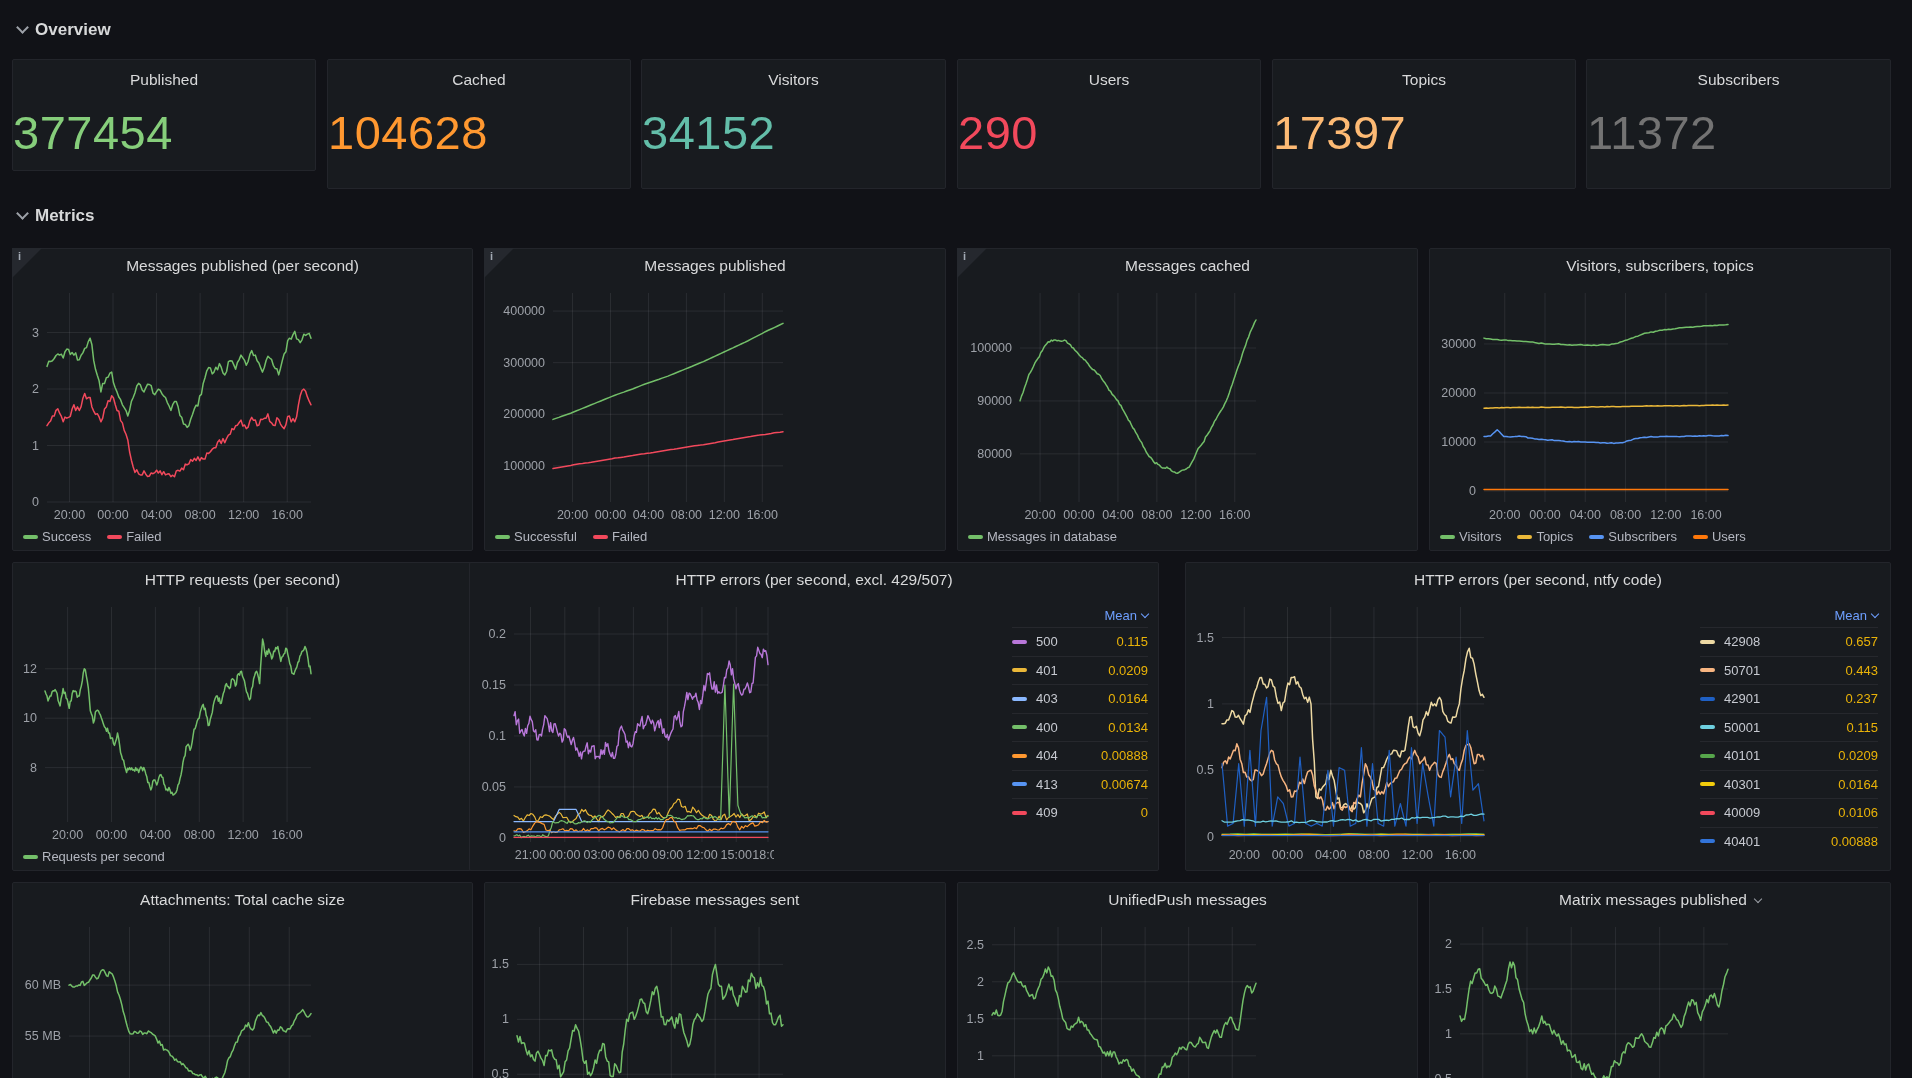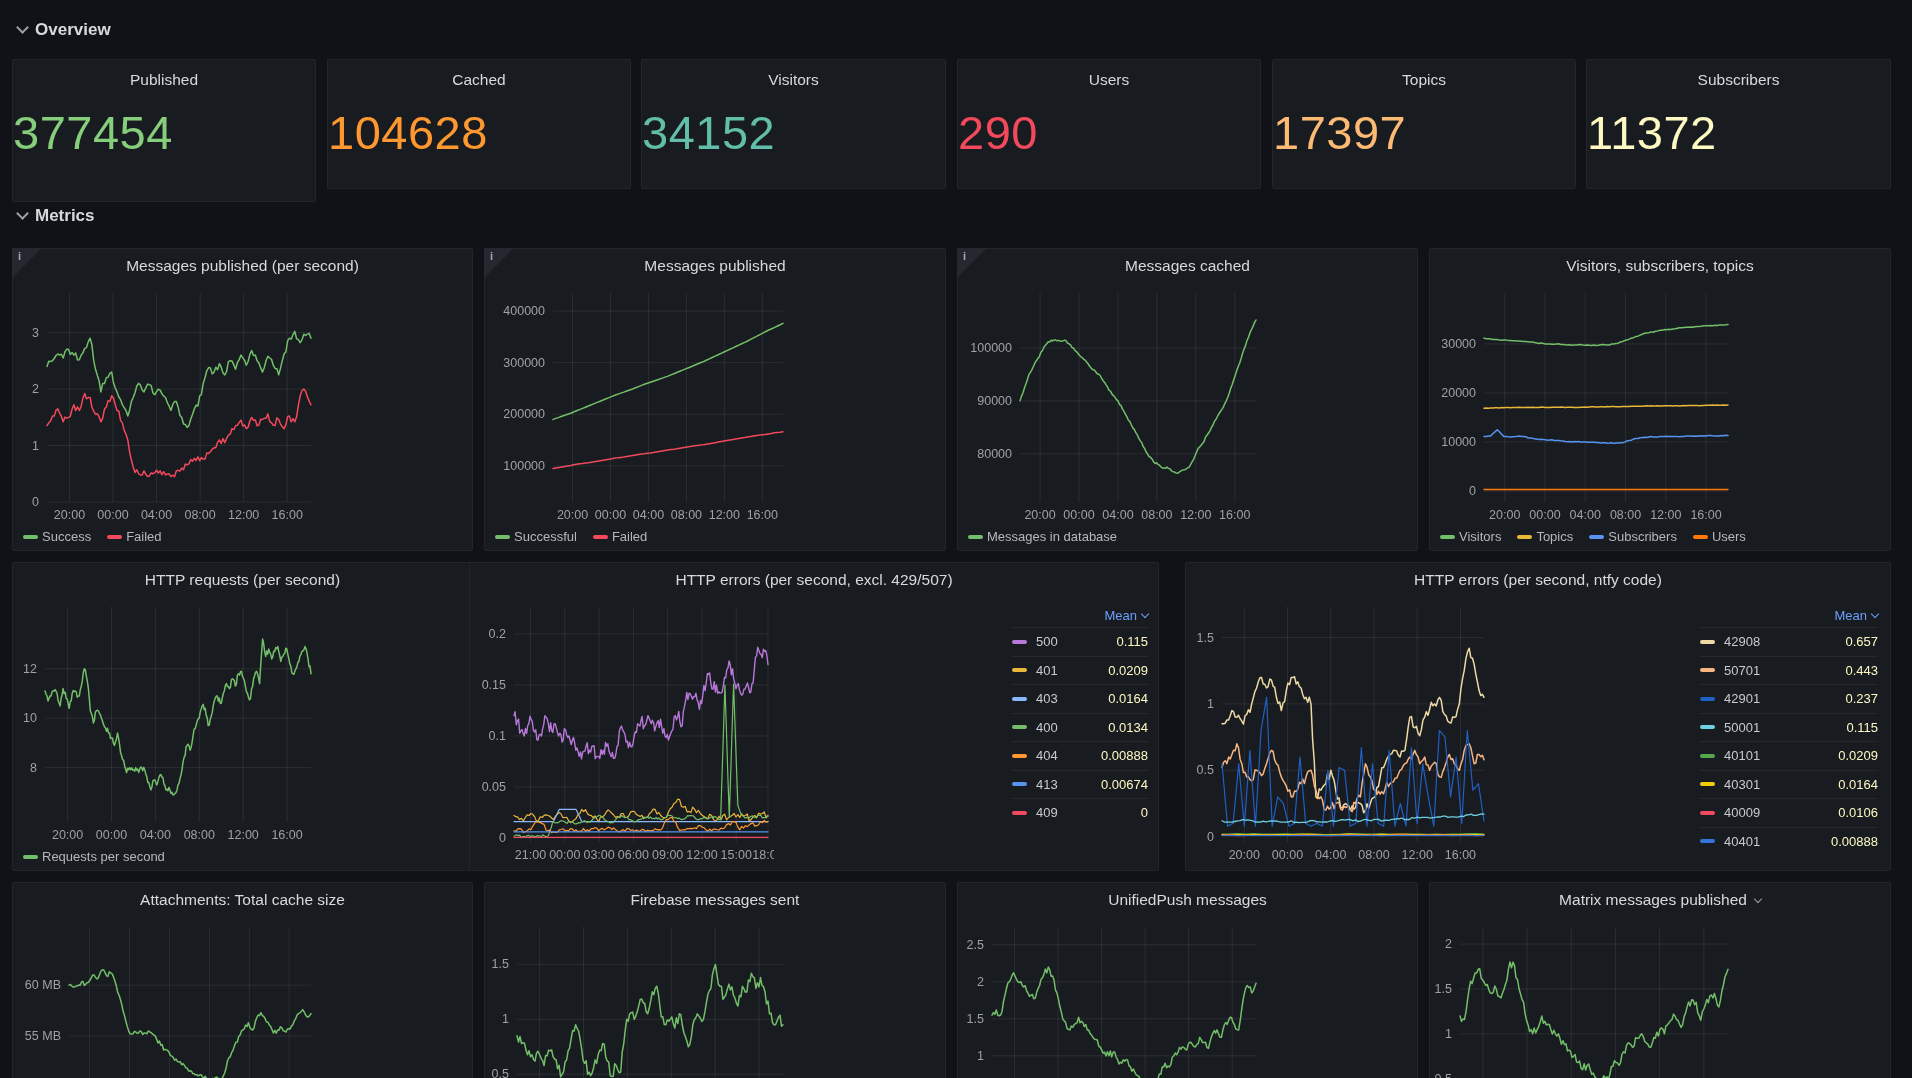--- a/index.html
+++ b/index.html
@@ -22,38 +22,38 @@
   .legend{position:absolute;left:10px;bottom:6px;display:flex;gap:16px;font-size:13px;
           color:#b4b7c0;align-items:center;white-space:nowrap}
   .litem{display:flex;align-items:center;gap:4px;cursor:pointer}
   .sw{width:15px;height:4px;border-radius:2px;flex:0 0 auto}
   .tbl{position:absolute;top:40px;font-size:13px;color:#c7cad1}
   .tbl .hdr{display:flex;align-items:center;justify-content:flex-end;gap:5px;color:#6e9fff;
             font-weight:500;height:24px;cursor:pointer}
   .tbl .hdr .chev{border-color:#6e9fff}
   .trow{display:flex;align-items:center;gap:9px;height:27.5px;
         border-top:1px solid rgba(204,204,220,0.08);cursor:pointer}
-  .trow .val{margin-left:auto;color:#fef9c3}
+  .trow .val{margin-left:auto;color:#eab308}
   text{font-family:"Liberation Sans",sans-serif}
   .ylab,.xlab{fill:#9da1a8;font-size:12.5px}
   .grid{stroke:rgba(204,204,220,0.10);stroke-width:1}
 </style>
 </head>
 <body>
 
 <div class="sec" style="left:18px;top:20px">
   <span class="chev"></span>
   <span>Overview</span>
 </div>
 <div class="sec" style="left:18px;top:206px">
   <span class="chev"></span>
   <span>Metrics</span>
 </div>
 
-<div class="panel stat" style="left:12px;top:59px;width:304px;height:143px">
+<div class="panel stat" style="left:12px;top:59px;width:304px;height:112px">
   <div class="slabel">Published</div>
   <div class="sval" style="color: rgb(134, 206, 123);">377454</div>
 </div>
 <div class="panel stat" style="left:327px;top:59px;width:304px;height:130px">
   <div class="slabel">Cached</div>
   <div class="sval" style="color: rgb(255, 152, 48);">104628</div>
 </div>
 <div class="panel stat" style="left:641px;top:59px;width:305px;height:130px">
   <div class="slabel">Visitors</div>
   <div class="sval" style="color: rgb(99, 190, 169);">34152</div>
@@ -61,21 +61,21 @@
 <div class="panel stat" style="left:957px;top:59px;width:304px;height:130px">
   <div class="slabel">Users</div>
   <div class="sval" style="color: rgb(242, 73, 92);">290</div>
 </div>
 <div class="panel stat" style="left:1272px;top:59px;width:304px;height:130px">
   <div class="slabel">Topics</div>
   <div class="sval" style="color: #fdba74;">17397</div>
 </div>
 <div class="panel stat" style="left:1586px;top:59px;width:305px;height:130px">
   <div class="slabel">Subscribers</div>
-  <div class="sval" style="color: #fef9c3;">11372</div>
+  <div class="sval" style="color: #737373;">11372</div>
 </div>
 
 <div class="panel" style="left:12px;top:248px;width:461px;height:303px">
   <div class="corner">
       <span>i</span>
     </div>
   <div class="ptitle">Messages published (per second)</div>
   <svg class="chart" style="left:4px;right:4px;top:36px;height:241px">
       <line x1="30" x2="294" y1="217" y2="217" class="grid"></line>
       <text x="22" y="221" class="ylab" text-anchor="end">0</text>

